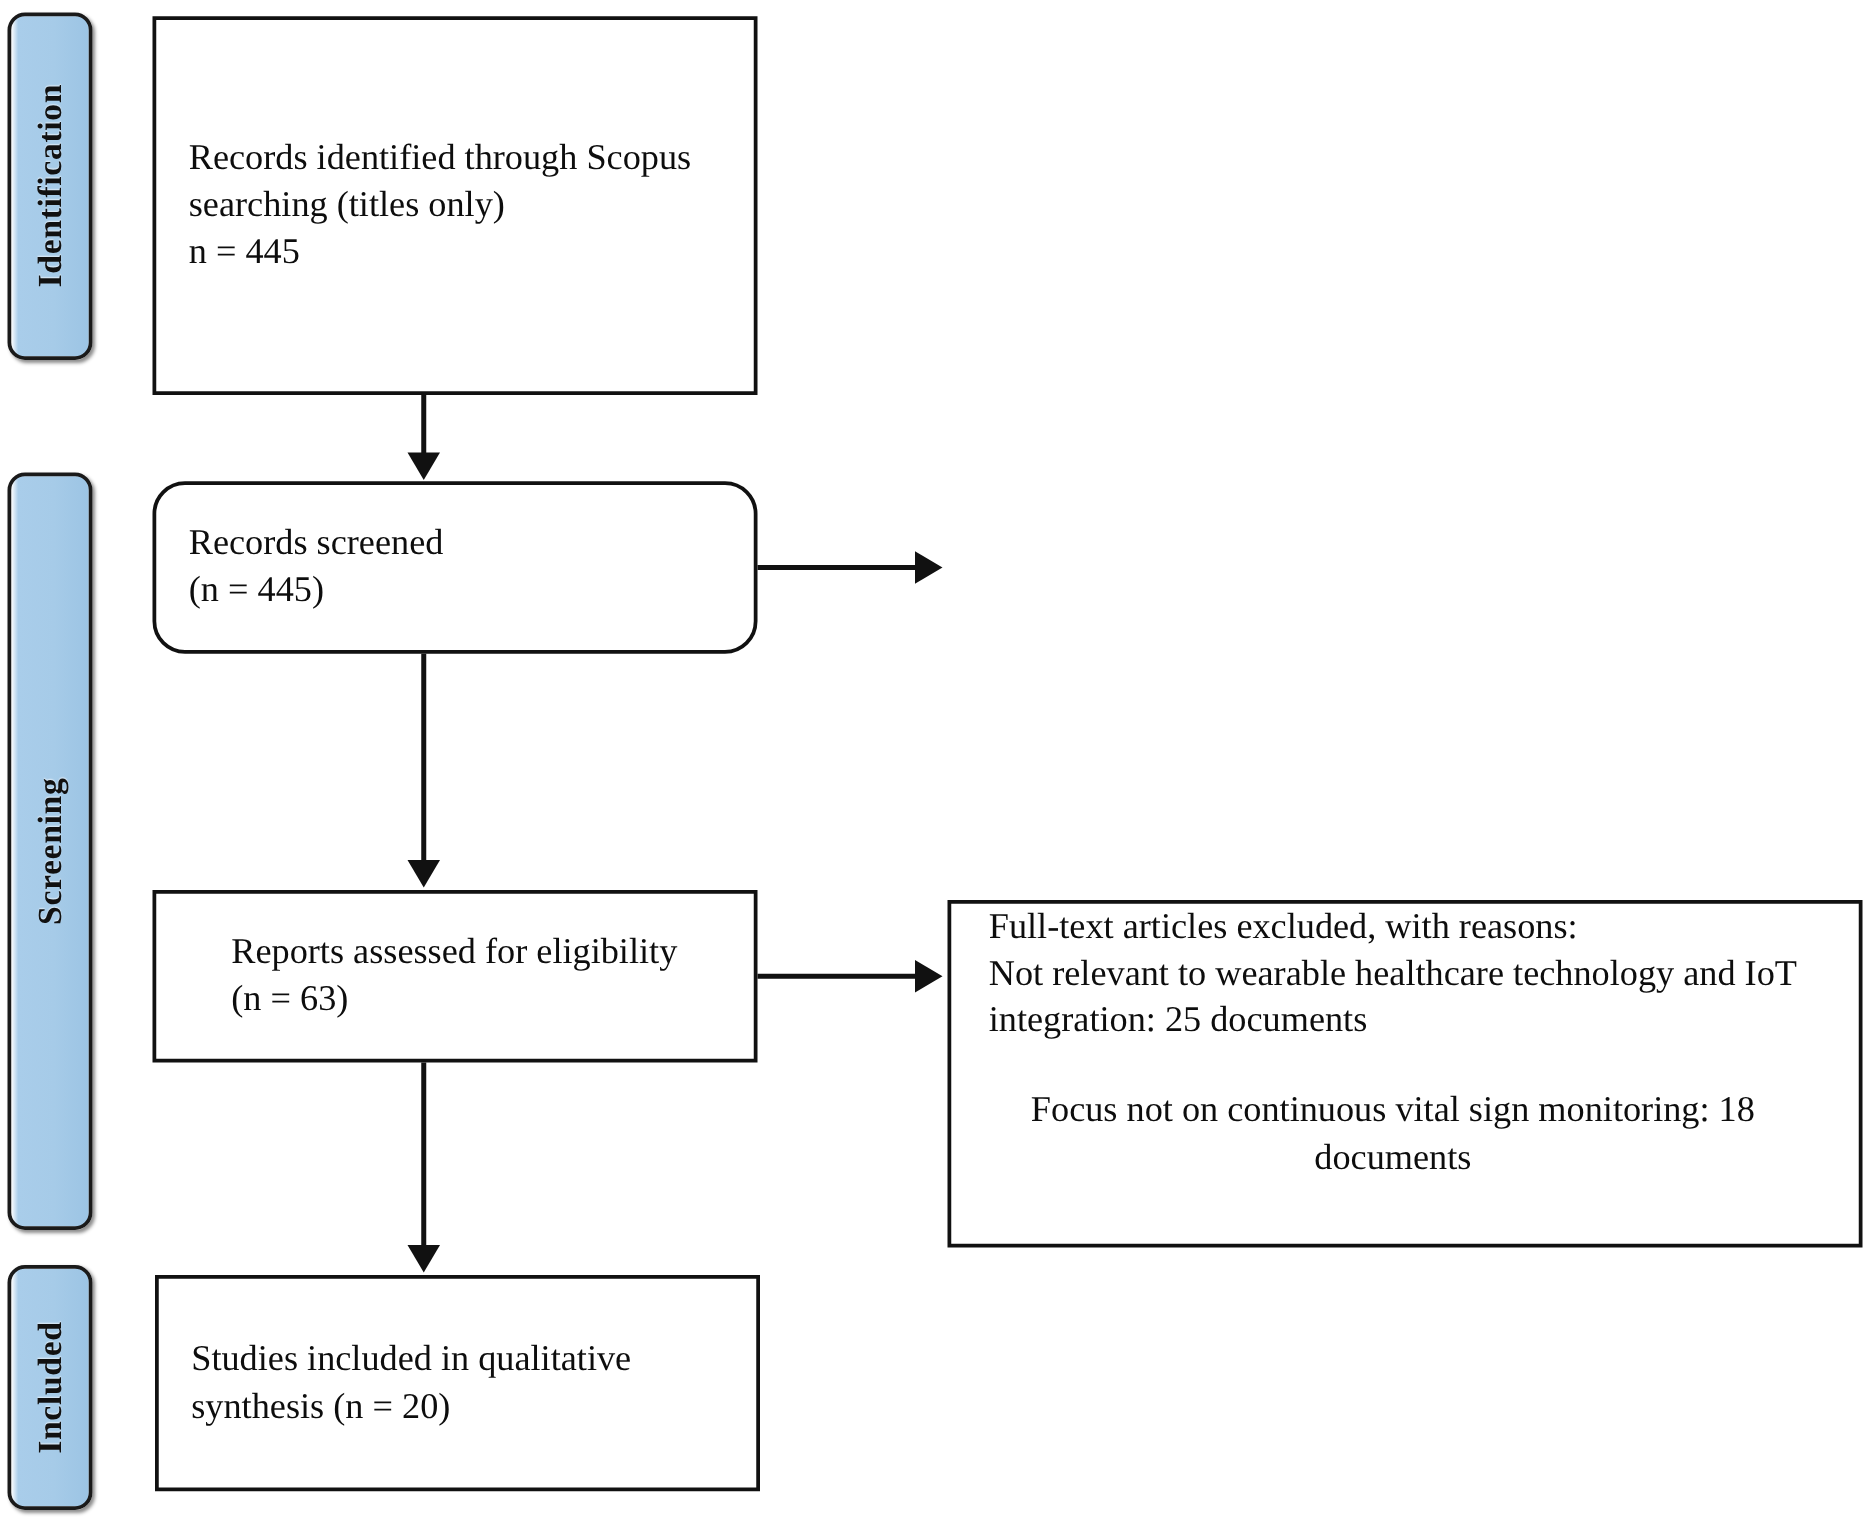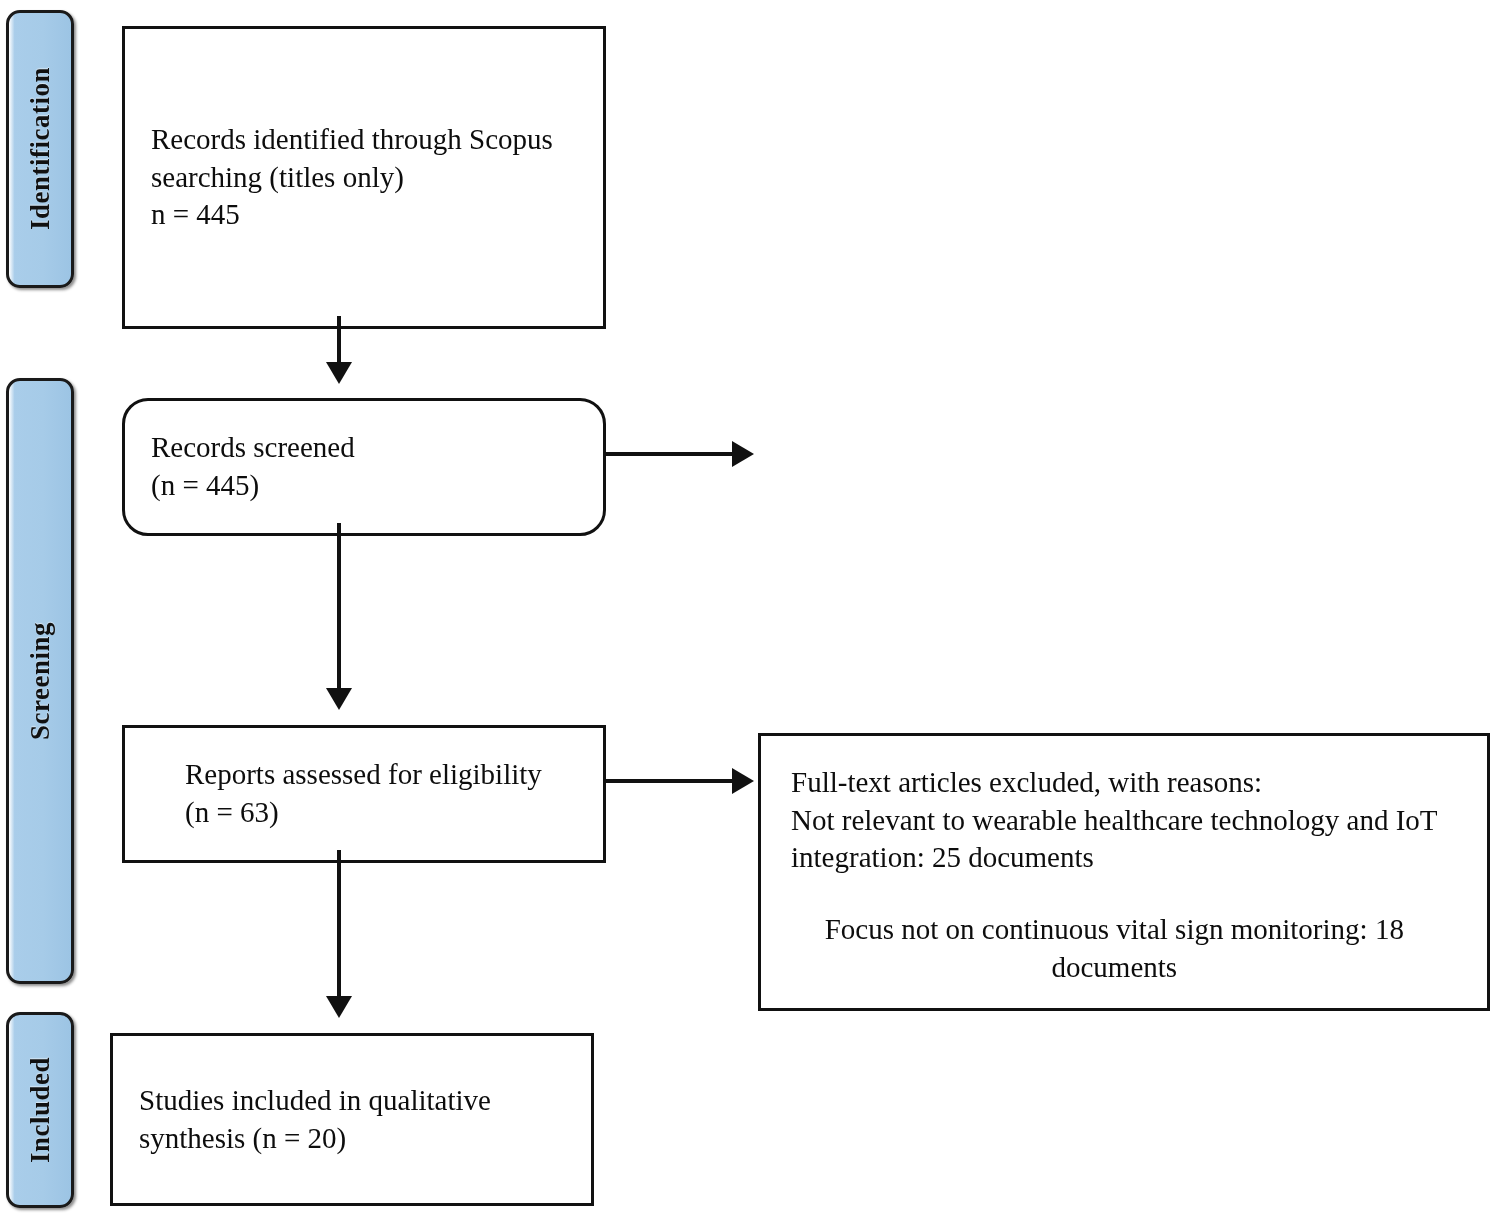--- a/index.html
+++ b/index.html
@@ -42,21 +42,20 @@
   }
 
   
   .flow-box {
     position: absolute;
     box-sizing: border-box;
     border: 3px solid #111111;
     background: #ffffff;
     display: flex;
     align-items: center;
-    margin-top: 13px;
   }
   .box-text {
     font-size: 29px;
     line-height: 1.30;
     color: #0d0d0d;
     padding: 0 0 0 26px;
     white-space: pre-line;
   }
   .box-text.stacked {
     padding-left: 30px;
@@ -137,30 +136,30 @@
 
   <div class="flow-box" style="left:122px; top:712px; width:484px; height:138px;padding-left:34px;">
     <div class="box-text">Reports assessed for eligibility
 (n = 63)</div>
   </div>
 
   <div class="h-line" style="left:606px; top:779px; width:128px;"></div>
   <div class="arrow-right" style="left:732px; top:768px;"></div>
 
   <div class="flow-box" style="left:758px; top:720px; width:732px; height:278px; align-items:flex-start;">
-    <div class="box-text stacked" style="padding-top:28px; white-space:normal;">
+    <div class="box-text stacked" style="white-space:normal;">
       <div class="para">Full-text articles excluded, with reasons:
 Not relevant to wearable healthcare technology and IoT
 integration: 25 documents</div>
       <div class="para">Focus not on continuous vital sign monitoring: 18
 documents</div>
     </div>
   </div>
 
   <div class="v-line" style="left:337px; top:850px; height:148px;"></div>
   <div class="arrow-down" style="left:326px; top:996px;"></div>
 
-  <div class="flow-box" style="left:110px; top:1020px; width:484px; height:173px;">
+  <div class="flow-box" style="left:124px; top:1020px; width:484px; height:173px;">
     <div class="box-text">Studies included in qualitative
 synthesis (n = 20)</div>
   </div>
 
 </div>
 
 </body></html>

